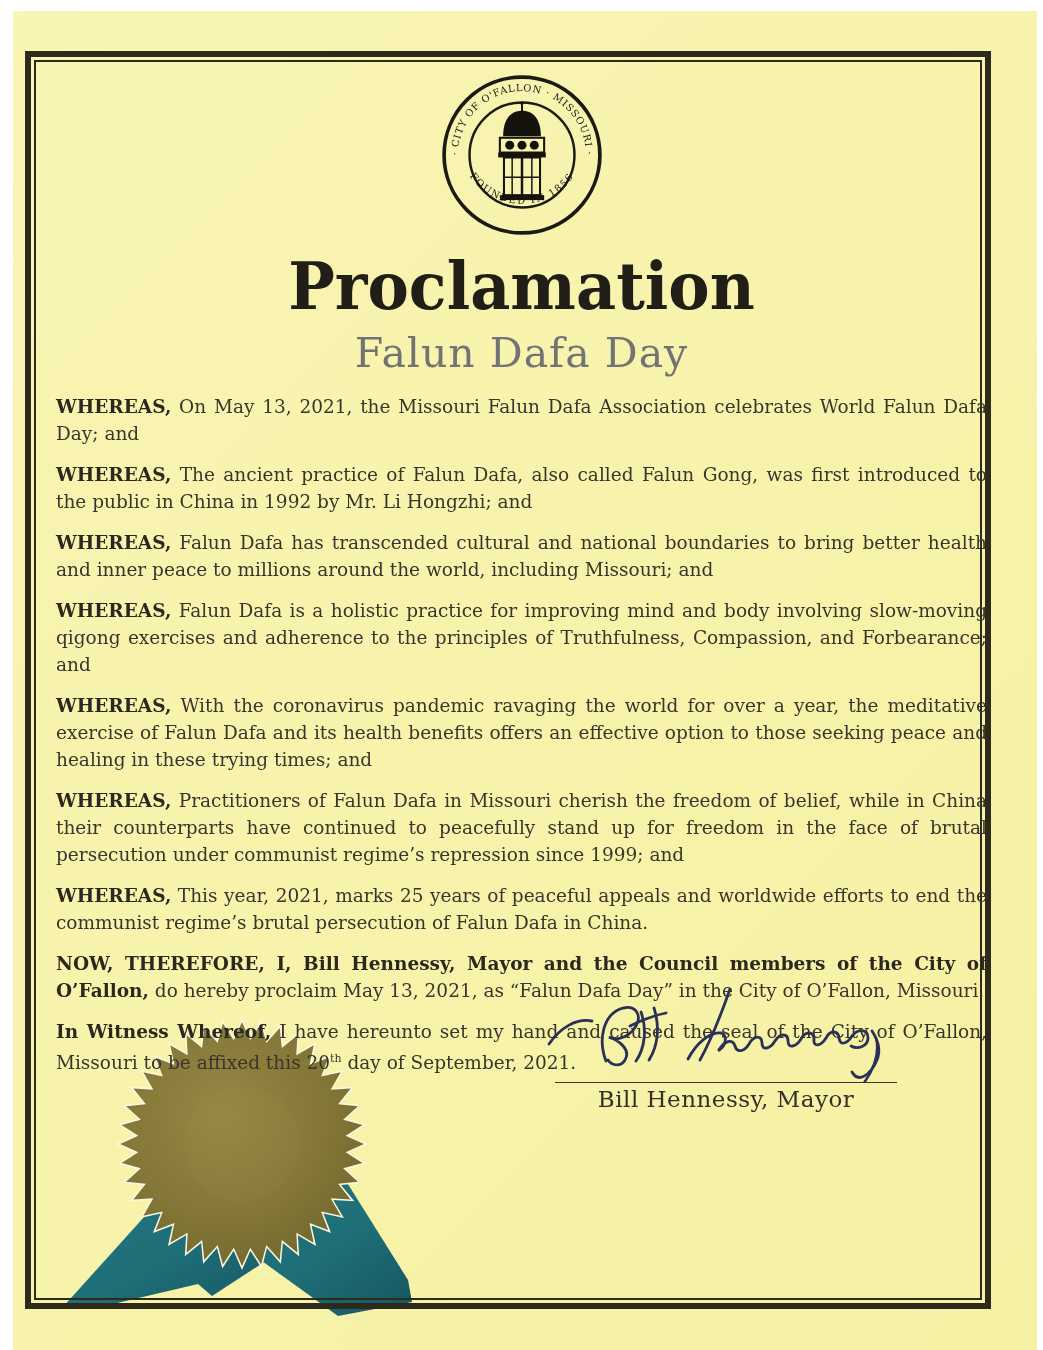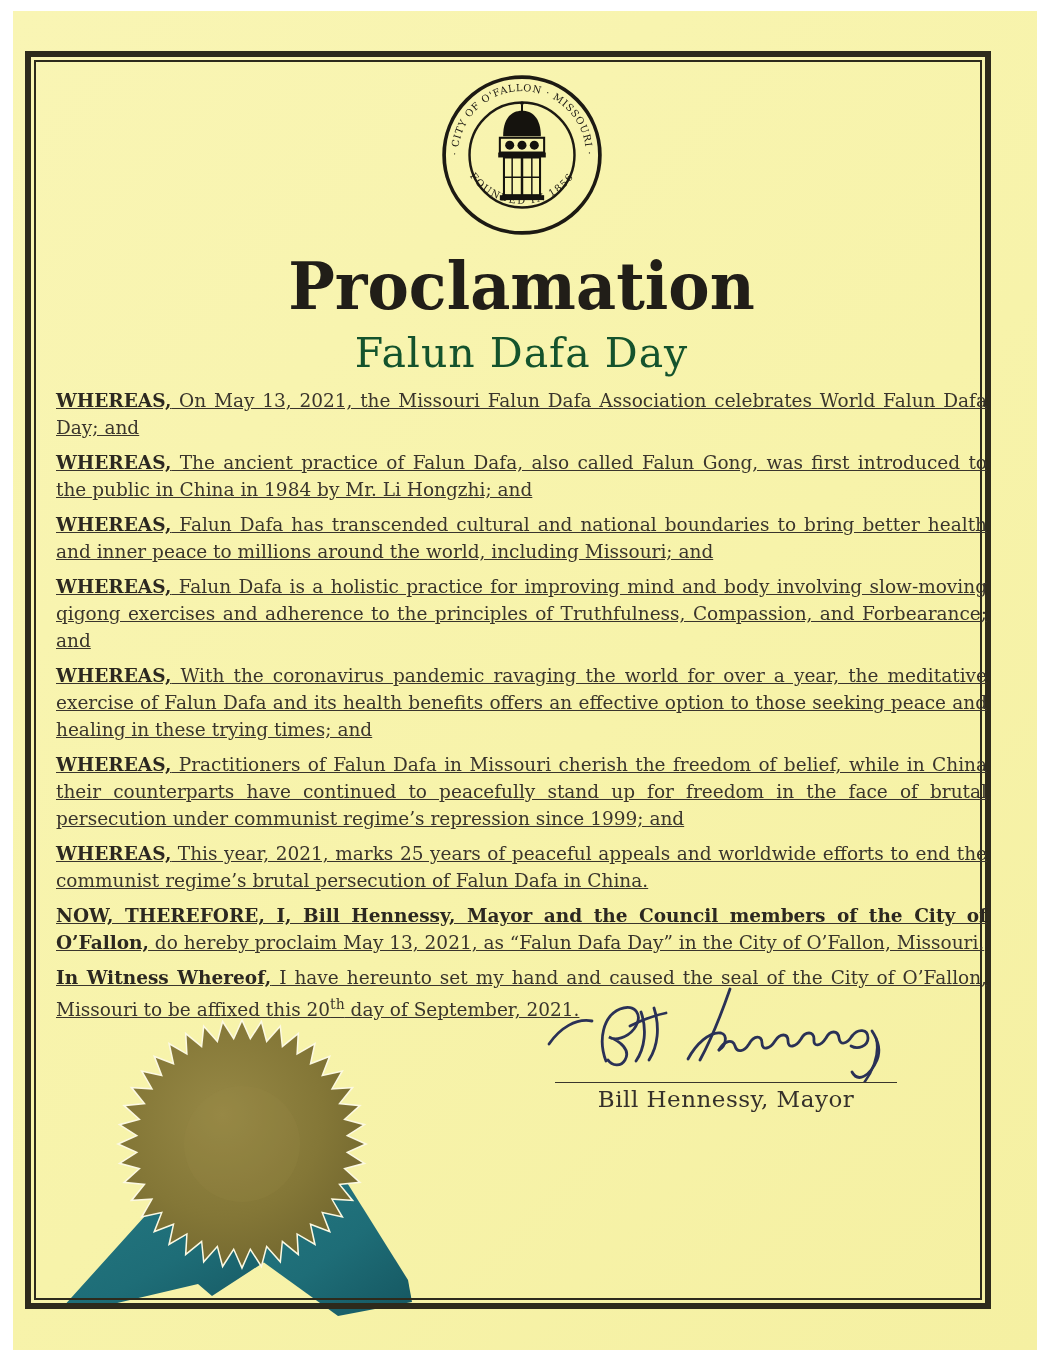--- a/index.html
+++ b/index.html
@@ -8,25 +8,25 @@
   .paper{position:absolute;left:13px;top:11px;right:6px;bottom:0;
          background:linear-gradient(135deg,#f9f5b4 0%,#f7f3aa 55%,#f5f0a2 100%);}
   .border-frame{position:absolute;left:25px;top:51px;width:966px;height:1258px;
                 box-sizing:border-box;border:6px solid #2d2a1c;z-index:3;pointer-events:none;}
   .border-inner{position:absolute;inset:3px;border:2px solid #2d2a1c;}
   .content{position:absolute;left:56px;top:60px;width:931px;z-index:4;color:#36312a;}
   .city-seal{display:block;margin:13px auto 0;}
   h1.title{margin:10px 0 0;text-align:center;font-size:62px;line-height:80px;font-weight:700;
            letter-spacing:0px;color:#211e18;transform:scaleY(1.06);}
   h2.subtitle{margin:0;text-align:center;font-size:41px;line-height:52px;font-weight:400;
-              color:#14532d;letter-spacing:1px;}
+              color:#737373;letter-spacing:1px;}
   .paras{margin-top:7px;}
-  p.para{margin:8px 0 8px;font-size:18.5px;line-height:27px;text-align:justify;color:#3a352c;text-decoration:underline;}
+  p.para{margin:14px 0 8px;font-size:18.5px;line-height:27px;text-align:justify;color:#3a352c;}
   p.para b{font-weight:700;color:#2c2820;}
-  p.para sup{font-size:14px;vertical-align:7px;}
+  p.para sup{font-size:11px;vertical-align:7px;}
   .bottom-art{position:absolute;left:36px;top:998px;z-index:2;}
   .sig-block{position:absolute;left:546px;top:986px;width:360px;z-index:4;}
   .sig-svg{display:block;}
   .sig-line{border-top:1.6px solid #3a362c;width:342px;margin:0 auto;}
   .sig-name{text-align:center;font-size:23px;color:#35302a;margin-top:3px;letter-spacing:0.5px;}
 </style>
 </head>
 <body>
 
 <div class="page">
@@ -92,21 +92,21 @@
         <line x1="78" y1="127" x2="122" y2="127" stroke-width="1.8"></line>
         <rect x="73" y="149" width="54" height="6" fill="#15130e" stroke="none"></rect>
       </g>
     </svg>
 
     <h1 class="title">Proclamation</h1>
     <h2 class="subtitle">Falun Dafa Day</h2>
 
     <div class="paras" id="paragraphs">
         <p class="para"><b>WHEREAS,</b><span> On May 13, 2021, the Missouri Falun Dafa Association celebrates World Falun Dafa Day; and</span></p>
-        <p class="para"><b>WHEREAS,</b><span> The ancient practice of Falun Dafa, also called Falun Gong, was first introduced to the public in China in 1984 by Mr. Li Hongzhi; and</span></p>
+        <p class="para"><b>WHEREAS,</b><span> The ancient practice of Falun Dafa, also called Falun Gong, was first introduced to the public in China in 1992 by Mr. Li Hongzhi; and</span></p>
         <p class="para"><b>WHEREAS,</b><span> Falun Dafa has transcended cultural and national boundaries to bring better health and inner peace to millions around the world, including Missouri; and</span></p>
         <p class="para"><b>WHEREAS,</b><span> Falun Dafa is a holistic practice for improving mind and body involving slow-moving qigong exercises and adherence to the principles of Truthfulness, Compassion, and Forbearance; and</span></p>
         <p class="para"><b>WHEREAS,</b><span> With the coronavirus pandemic ravaging the world for over a year, the meditative exercise of Falun Dafa and its health benefits offers an effective option to those seeking peace and healing in these trying times; and</span></p>
         <p class="para"><b>WHEREAS,</b><span> Practitioners of Falun Dafa in Missouri cherish the freedom of belief, while in China their counterparts have continued to peacefully stand up for freedom in the face of brutal persecution under communist regime’s repression since 1999; and</span></p>
         <p class="para"><b>WHEREAS,</b><span> This year, 2021, marks 25 years of peaceful appeals and worldwide efforts to end the communist regime’s brutal persecution of Falun Dafa in China.</span></p>
         <p class="para"><b>NOW, THEREFORE, I, Bill Hennessy, Mayor and the Council members of the City of O’Fallon,</b><span> do hereby proclaim May 13, 2021, as “Falun Dafa Day” in the City of O’Fallon, Missouri.</span></p>
         <p class="para"><b>In Witness Whereof,</b><span> I have hereunto set my hand and caused the seal of the City of O’Fallon, Missouri to be affixed this 20</span><sup>th</sup><span> day of September, 2021.</span></p>
       </div>
   </div>
 

